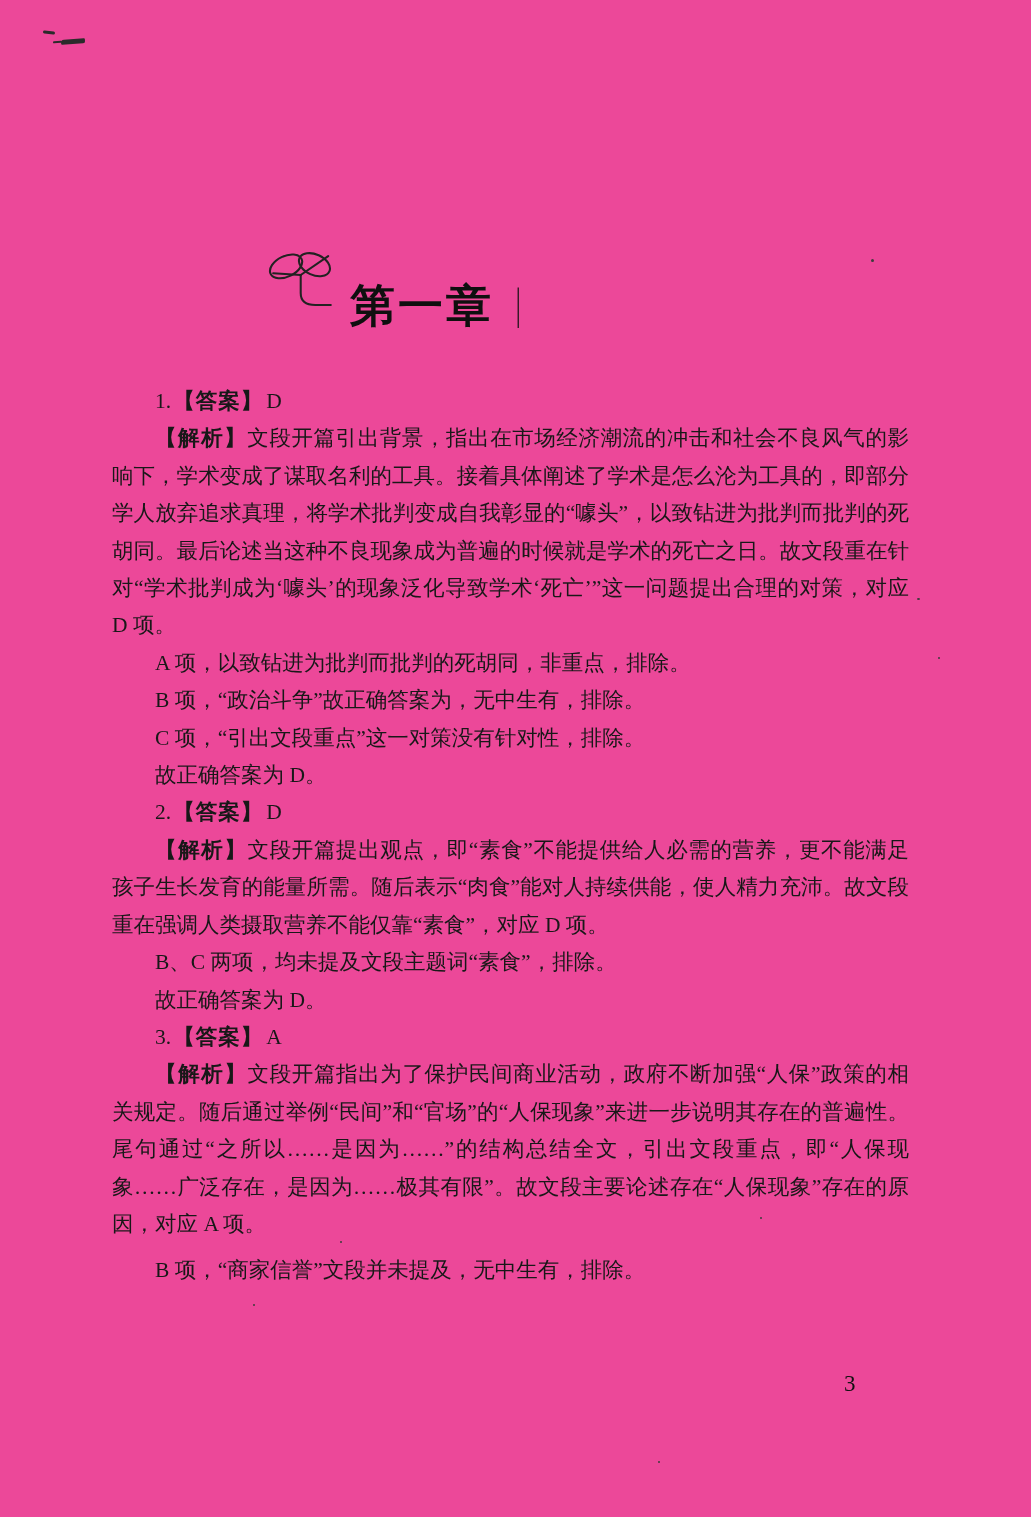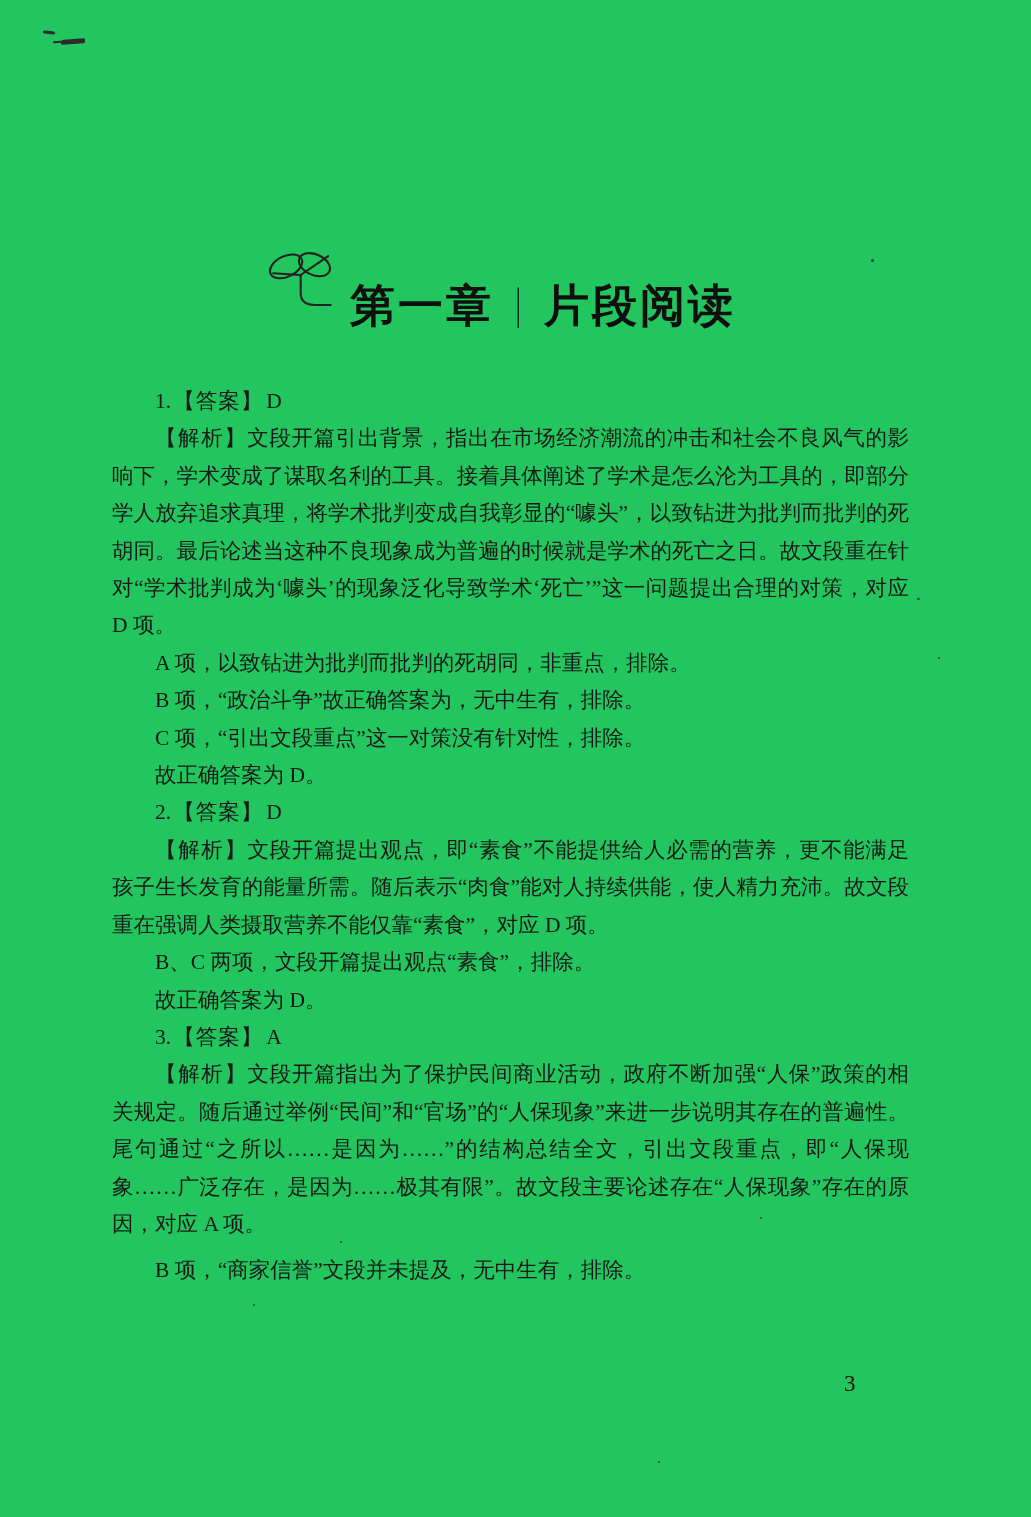--- a/index.html
+++ b/index.html
@@ -1,21 +1,21 @@
 <!DOCTYPE html>
 <html><head>
 <meta charset="utf-8">
 <style>
   * { margin:0; padding:0; box-sizing:border-box; }
   html,body { background:#d9d9d9; }
   .page {
     position:relative;
     width:1031px; height:1517px;
     margin:0 auto;
-    background:#22c55e;
+    background:#ec4899;
     font-family:"Liberation Serif","DejaVu Serif",serif;
     color:#1a1a1a;
     overflow:hidden;
   }
 
   
   .chapter-header {
     position:absolute; top:246px; left:262px;
     display:flex; align-items:flex-start;
   }
@@ -38,21 +38,21 @@
   }
 
   
   .content {
     position:absolute; top:383px; left:112px; width:797px;
     font-size:21.5px; line-height:37.4px;
     text-align:justify;
     color:#181818;
   }
   .content p { text-indent:2em; }
-  .label { font-weight:400; letter-spacing:1px; }
+  .label { font-weight:700; letter-spacing:1px; }
   .num { padding-right:2px; }
   .ans-letter { padding-left:3px; }
   .gap-top { margin-top:9px; }
 
   
   .page-number {
     position:absolute; top:1371px; left:844px;
     font-size:23px; color:#111;
   }
 
@@ -78,21 +78,20 @@
     <svg class="sprout" viewBox="0 0 100 80" aria-hidden="true">
       <ellipse cx="28" cy="23" rx="20" ry="12" transform="rotate(-26 28 23)"></ellipse>
       <ellipse cx="61" cy="21" rx="19" ry="12" transform="rotate(24 61 21)"></ellipse>
       <line x1="13" y1="31" x2="45" y2="33"></line>
       <line x2="45" y2="33" x1="77" y1="11"></line>
       <path d="M45 33 C45 44 45 50 45 54 C45 64 52 68 62 68 L80 68"></path>
     </svg>
     <h1 class="chapter-title-row">
       <span>第一章</span>
       <span class="chapter-divider">|</span>
-      <span>片段阅读</span>
     </h1>
   </div>
 
   <div class="content">
 
     <section>
       <p class="answer-line">
         <span class="num">1.</span><span class="label">【答案】</span><span class="ans-letter">D</span>
       </p>
       <p class="analysis">
@@ -104,21 +103,21 @@
       <p class="point">故正确答案为 D。</p>
     </section>
 
     <section>
       <p class="answer-line">
         <span class="num">2.</span><span class="label">【答案】</span><span class="ans-letter">D</span>
       </p>
       <p class="analysis">
         <span class="label">【解析】</span><span>文段开篇提出观点，即“素食”不能提供给人必需的营养，更不能满足孩子生长发育的能量所需。随后表示“肉食”能对人持续供能，使人精力充沛。故文段重在强调人类摄取营养不能仅靠“素食”，对应 D 项。</span>
       </p>
-      <p class="point">B、C 两项，文段开篇提出观点“素食”，排除。</p>
+      <p class="point">B、C 两项，均未提及文段主题词“素食”，排除。</p>
       <p class="point">故正确答案为 D。</p>
     </section>
 
     <section>
       <p class="answer-line">
         <span class="num">3.</span><span class="label">【答案】</span><span class="ans-letter">A</span>
       </p>
       <p class="analysis">
         <span class="label">【解析】</span><span>文段开篇指出为了保护民间商业活动，政府不断加强“人保”政策的相关规定。随后通过举例“民间”和“官场”的“人保现象”来进一步说明其存在的普遍性。尾句通过“之所以……是因为……”的结构总结全文，引出文段重点，即“人保现象……广泛存在，是因为……极其有限”。故文段主要论述存在“人保现象”存在的原因，对应 A 项。</span>
       </p>

